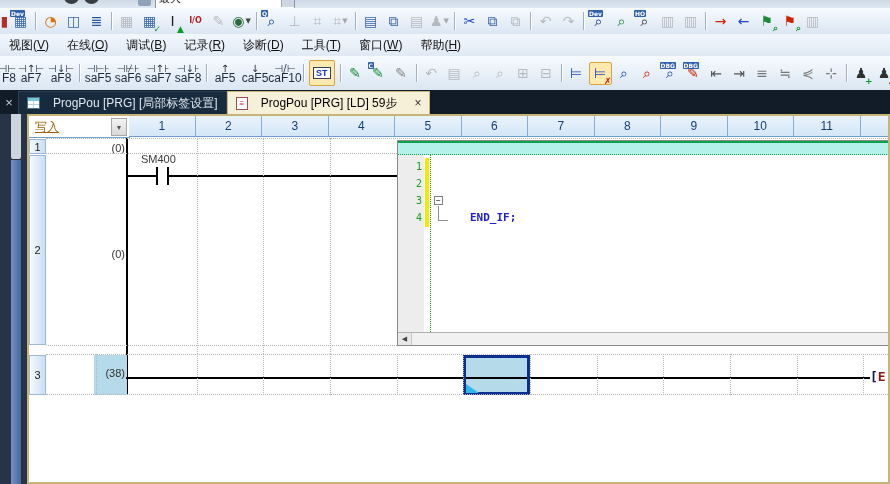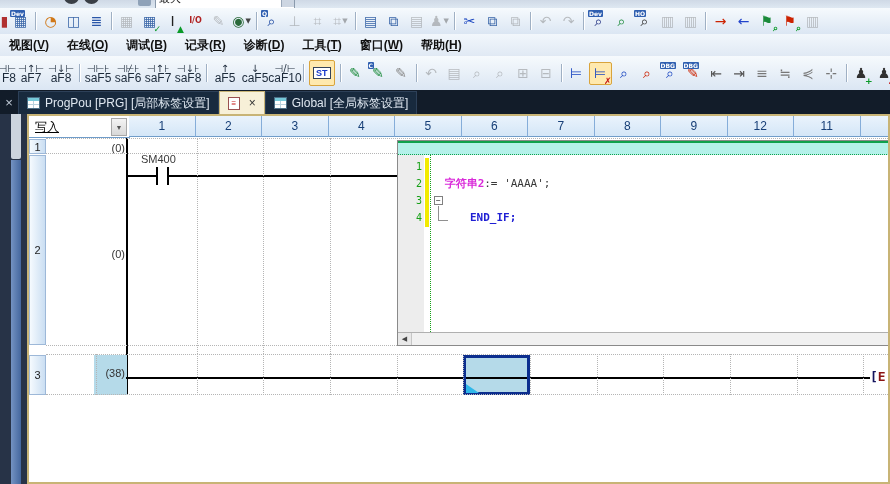--- a/index.html
+++ b/index.html
@@ -35,27 +35,27 @@
     align-items:center;justify-content:center;border-radius:2px;}
   .lbtn .sym{font-family:"DejaVu Sans",sans-serif;font-size:10px;line-height:11px;color:#1c2a3a;}
   .lbtn .lab{font-size:12px;line-height:9px;color:#1c2a3a;font-family:"Liberation Sans",sans-serif;}
   .lbtn.clip{width:16px;overflow:hidden;align-items:flex-end;}
   .stbtn{flex:0 0 auto;height:24px;padding:0 3px;margin:0 2px;display:flex;align-items:center;
     background:#ffe9ae;border:1px solid #d9a43c;border-radius:2px;}
   .stbtn .box{border:1px solid #33425a;padding:0 2px;font-size:9px;font-weight:bold;color:#1637c8;background:#fff;}
   
   #menubar{position:absolute;left:0;top:34px;width:890px;height:22px;display:flex;align-items:center;
     background:linear-gradient(#f2f7fc,#e0e9f4);border-bottom:1px solid #c4d0df;}
-  .menu-item{padding:0 9px;color:#111;cursor:default;font-weight:bold;}
+  .menu-item{padding:0 9px;color:#111;cursor:default;}
   
   #tabbar{position:absolute;left:0;top:90px;width:890px;height:24px;background:#121c29;
     display:flex;align-items:stretch;}
   #tabbar-close{width:18px;display:flex;align-items:center;justify-content:center;color:#c2ccd8;
     font-size:13px;}
-  .tab{display:flex;align-items:center;gap:5px;padding:0 8px;margin-top:1px;
+  .tab{display:flex;align-items:center;gap:13px;padding:0 8px;margin-top:1px;
     background:#182a3e;border:1px solid #2d4058;border-bottom:none;color:#dfe7f0;white-space:nowrap;}
   .tab.active{background:var(--active-tab-bg);color:#000;border-color:#c8b476;}
   .tab .tclose{margin-left:4px;color:#333;font-size:12px;}
   .tbl-ico{width:13px;height:12px;background:#fff;border:1px solid #4d6f86;box-sizing:border-box;
     background-image:linear-gradient(#76c9d9 0 3px,transparent 3px),
       linear-gradient(transparent 6px,#b9d2de 6px 7px,transparent 7px),
       linear-gradient(90deg,transparent 5px,#b9d2de 5px 6px,transparent 6px);}
   .lad-ico{width:12px;height:13px;background:#fff;border:1px solid #9a5050;box-sizing:border-box;
     display:flex;align-items:center;justify-content:center;font-size:8px;color:#c41414;font-weight:bold;}
   
@@ -63,21 +63,21 @@
   #dock-strip{position:absolute;left:0;top:0;width:27px;height:370px;background:#273347;}
   #dock-strip .grip-top{position:absolute;left:11px;top:0;width:10px;height:45px;background:#ccd4de;border-radius:0 0 2px 2px;}
   #dock-strip .grip-bot{position:absolute;left:11px;top:46px;width:10px;height:324px;
     background:linear-gradient(90deg,#7493c2,#44679e);}
   #editor{position:absolute;left:27px;top:0;width:863px;height:370px;box-sizing:border-box;
     border:2px solid #c8b476;background:#fff;overflow:hidden;}
   
   #grid-head{position:absolute;left:0;top:0;right:0;height:22px;}
   #mode-cell{position:absolute;left:0;top:0;width:100px;height:21px;background:#fff;
     border-right:1px solid #9dbbdd;border-bottom:1px solid #6f9cc9;}
-  #mode-label{position:absolute;left:6px;top:3px;color:#000000;text-decoration:underline;}
+  #mode-label{position:absolute;left:6px;top:3px;color:#a16207;text-decoration:underline;}
   #mode-dd{position:absolute;right:2px;top:2px;width:14px;height:16px;background:linear-gradient(#f4f4f4,#d8d8d8);
     border:1px solid #a8a8a8;display:flex;align-items:center;justify-content:center;font-size:7px;color:#555;}
   .col-cell{position:absolute;top:0;height:21px;background:linear-gradient(#eaf3fc,#d4e6f7);
     border-right:1px solid #85add9;border-bottom:1px solid #6f9cc9;box-sizing:border-box;
     display:flex;align-items:center;justify-content:center;color:var(--head-text);}
   
   #grid-body{position:absolute;left:0;top:22px;right:0;bottom:0;background:#fff;overflow:hidden;}
   .rownum{position:absolute;left:0;width:17px;box-sizing:border-box;
     background:linear-gradient(90deg,#f5fafe,#cadef2);border:1px solid #9db8d8;
     display:flex;align-items:center;justify-content:center;font-size:11px;color:#222;}
@@ -400,25 +400,22 @@
     </div>
 
   <div id="tabbar">
     <div id="tabbar-close">×</div>
   <div class="tab">
         <span class="tbl-ico"></span>
         <span class="tlabel">ProgPou [PRG] [局部标签设置]</span>
       </div>
       <div class="tab active">
         <span class="lad-ico">≡</span>
+        <span class="tlabel">ProgPou [PRG] [LD] 59步</span>
         <span class="tclose">×</span>
-      </div>
-      <div class="tab">
-        <span class="tbl-ico"></span>
-        <span class="tlabel">Global [全局标签设置]</span>
       </div>
     </div>
 
   <div id="workspace">
     <div id="dock-strip">
       <div class="grip-top"></div>
       <div class="grip-bot"></div>
     </div>
 
     <div id="editor">
@@ -429,21 +426,21 @@
         </div>
       <div class="col-cell" style="left: 100px; width: 66.5px;">1</div>
           <div class="col-cell" style="left: 166.5px; width: 66.5px;">2</div>
           <div class="col-cell" style="left: 233px; width: 66.5px;">3</div>
           <div class="col-cell" style="left: 299.5px; width: 66.5px;">4</div>
           <div class="col-cell" style="left: 366px; width: 66.5px;">5</div>
           <div class="col-cell" style="left: 432.5px; width: 66.5px;">6</div>
           <div class="col-cell" style="left: 499px; width: 66.5px;">7</div>
           <div class="col-cell" style="left: 565.5px; width: 66.5px;">8</div>
           <div class="col-cell" style="left: 632px; width: 66.5px;">9</div>
-          <div class="col-cell" style="left: 698.5px; width: 66.5px;">12</div>
+          <div class="col-cell" style="left: 698.5px; width: 66.5px;">10</div>
           <div class="col-cell" style="left: 765px; width: 66.5px;">11</div>
           <div class="col-cell" style="left: 831.5px; width: 30px;"></div>
         </div>
       <div id="grid-body">
         <div id="rail"></div>
 
         <div class="rung" style="left:97px;top:37px;width:271px"></div>
         <div id="contact-gap"></div>
         <div class="cbar" style="left:127px"></div>
         <div class="cbar" style="left:138px"></div>
@@ -456,21 +453,21 @@
         <div id="sel-tri"></div>
         <div id="end-frag"><span class="br">[</span><span class="lt">E</span></div>
 
         <div id="st-box">
           <div id="st-head"></div>
           <div id="st-code">
             <div id="st-gutter"></div>
             <div id="st-changebar"></div>
             <div id="st-gline"></div>
           <div class="st-line" style="top: 3px;"><span class="st-num">1</span></div>
-              <div class="st-line" style="top: 20px;"><span class="st-num">2</span><span class="st-toks" style="left: 40px;"><span class="c-plain"> </span><span class="c-label">字符串2</span><span class="c-plain">:= </span><span class="c-plain">'AAAA';</span></span></div>
+              <div class="st-line" style="top: 20px;"><span class="st-num">2</span></div>
               <div class="st-line" style="top: 37px;"><span class="st-num">3</span></div>
               <div id="st-collapse" style="top: 41px;">−</div>
               <div id="st-bracket" style="top: 51px; height: 14px;"></div>
               <div class="st-line" style="top: 54px;"><span class="st-num">4</span><span class="st-toks" style="left: 72px;"><span class="c-kw">END_IF;</span></span></div>
             </div>
           <div id="st-scroll">
             <div class="arr">◀</div>
           </div>
         </div>
       <div class="rownum" style="top: 1px; height: 15px;">1</div>

